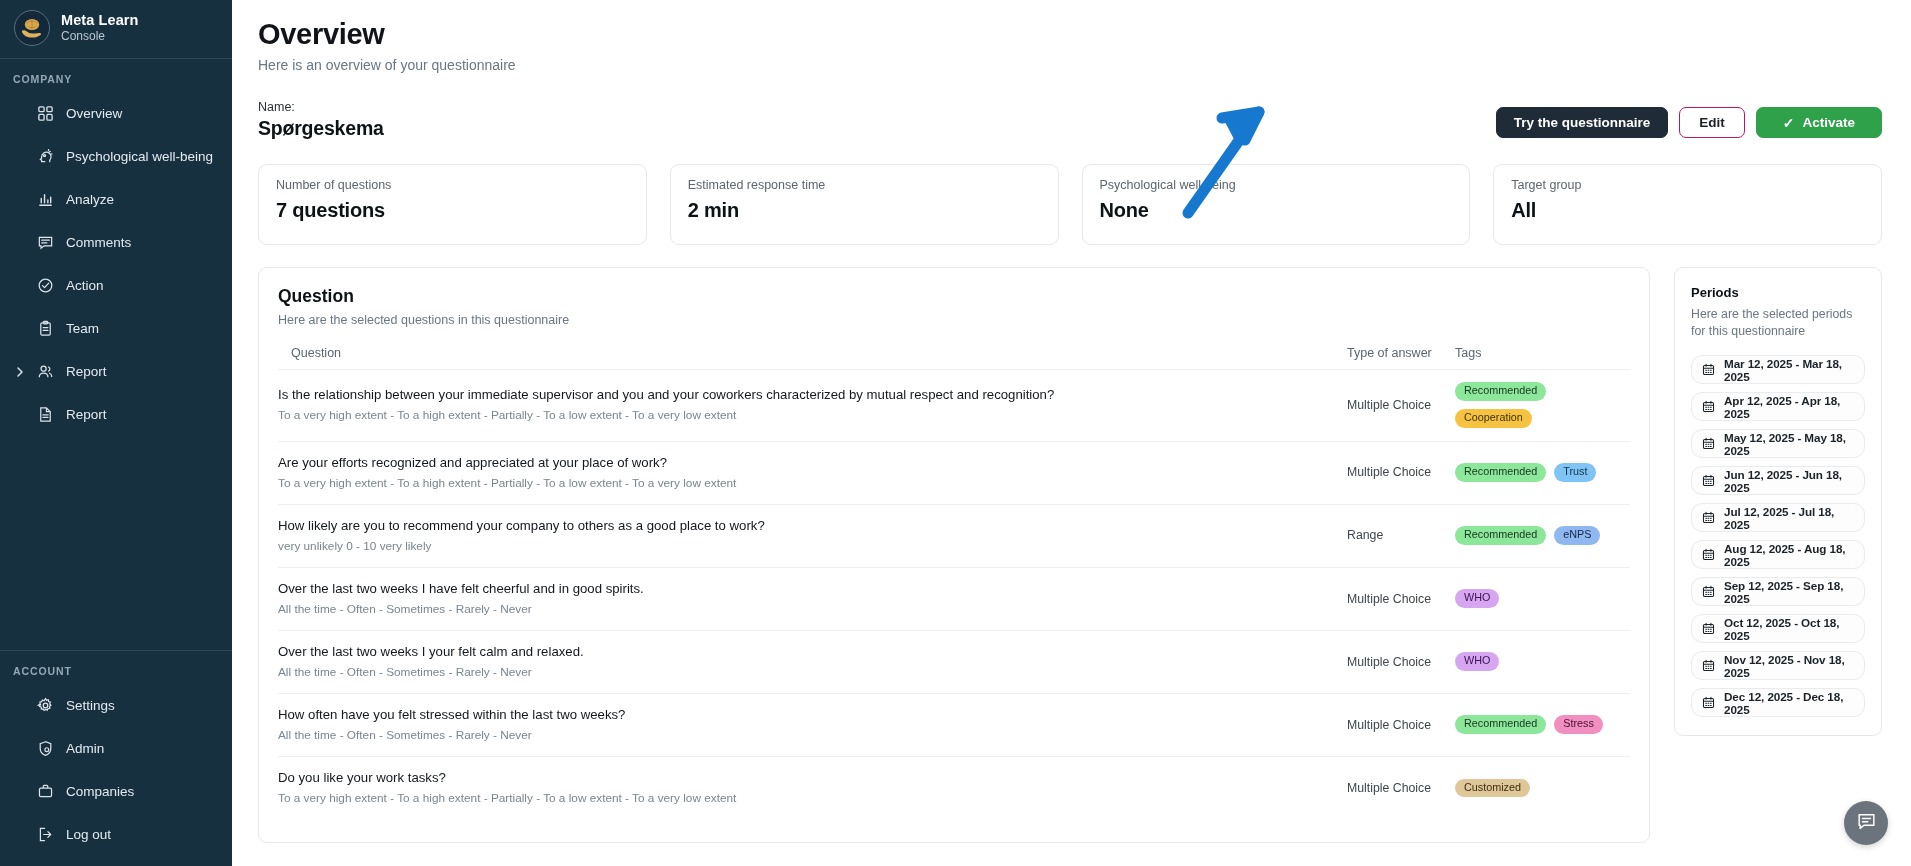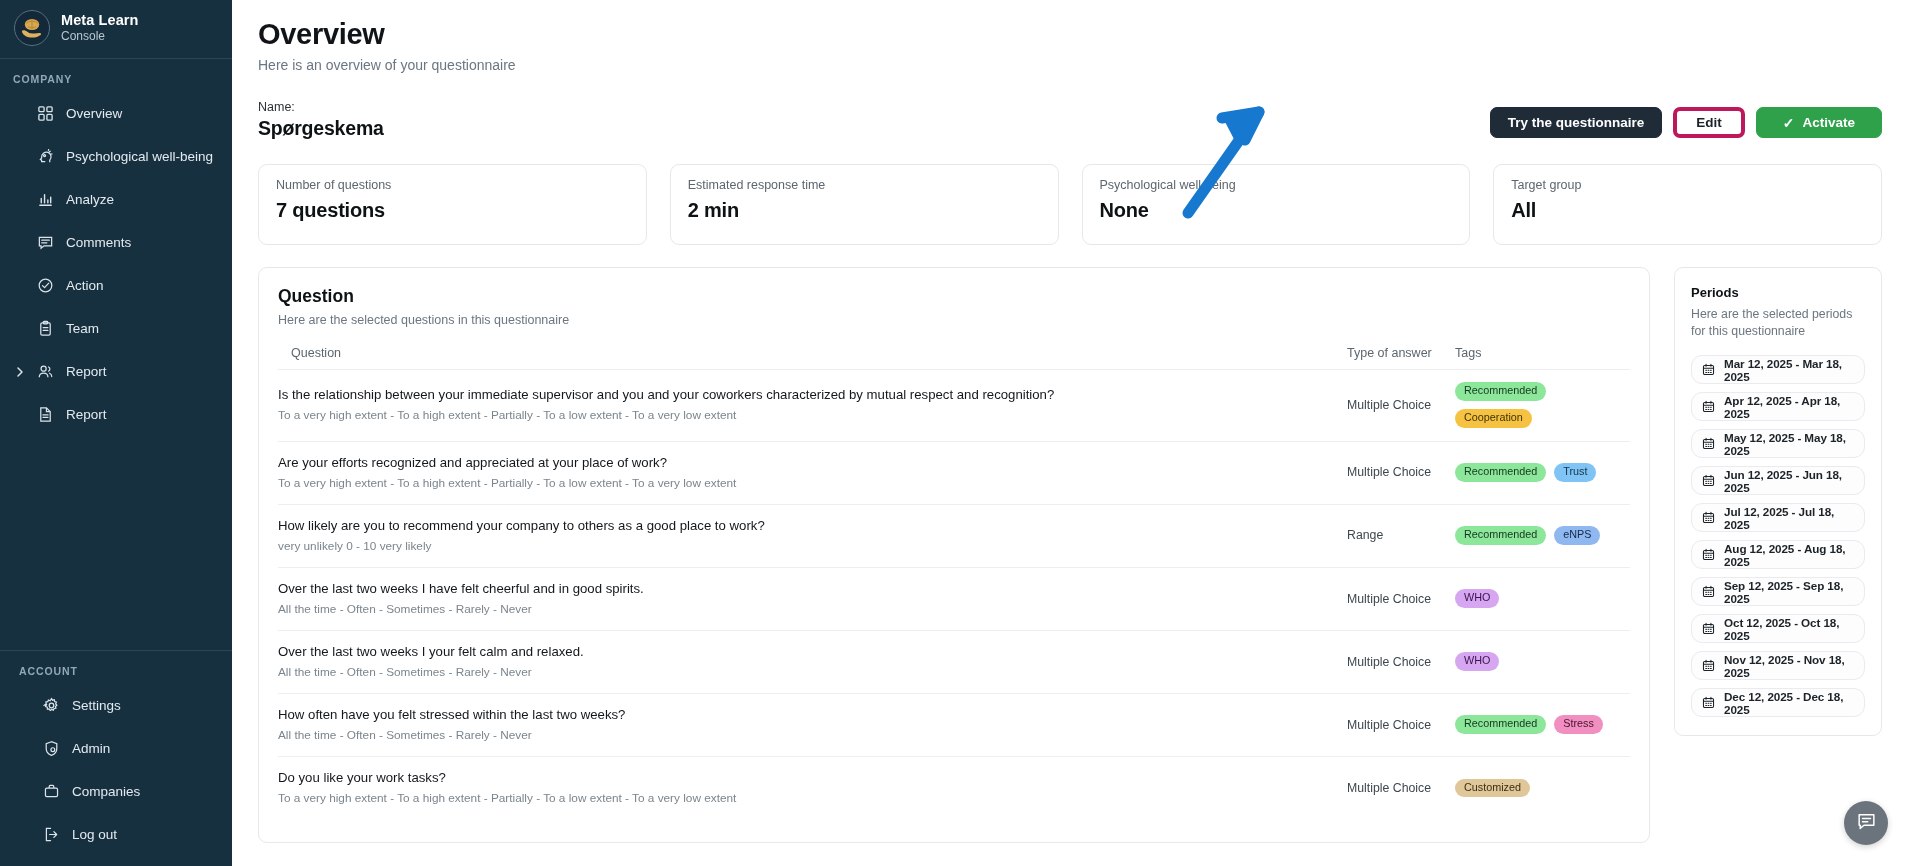--- a/index.html
+++ b/index.html
@@ -46,21 +46,21 @@
     height: 43px; padding-left: 36px; position: relative;
     font-size: 13.5px; color: #e3eaef; cursor: pointer;
   }
   .nav-item .ic { width: 19px; height: 19px; display:flex; align-items:center; justify-content:center; flex-shrink:0; }
   .nav-item svg { display: block; }
   .nav-item .chev {
     position: absolute; left: 14px; top: 50%; transform: translateY(-50%);
     width: 12px; height: 12px;
   }
   .nav-spacer { flex: 1 1 auto; }
-  .account-block { padding-bottom: 10px; padding-left: 6px; }
+  .account-block { padding-bottom: 10px; }
 
   
   .main {
     flex: 1 1 auto; height: 866px; background: #ffffff;
     position: relative; overflow: hidden;
     padding: 0 22px;
   }
   .page-title { font-size: 29px; font-weight: bold; color: #101418; margin: 18px 0 0 4px; letter-spacing: -.3px;}
   .page-sub { font-size: 14px; color: #6b7680; margin: 6px 0 0 4px; }
 
@@ -68,21 +68,21 @@
     display: flex; align-items: flex-end; justify-content: space-between;
     margin: 21px 4px 0 4px; height: 46px;
   }
   .name-block { display: flex; flex-direction: column; }
   .name-label { font-size: 12.5px; color: #2b3238; }
   .name-value { font-size: 19.5px; font-weight: bold; color: #0d1215; margin-top: 3px; letter-spacing: -.2px;}
   .action-row { display: flex; align-items: center; gap: 11px; padding-bottom: 2px; }
   .btn { border-radius: 7px; font-size: 13.5px; font-weight: bold; cursor: pointer;
          display: inline-flex; align-items: center; justify-content: center; height: 31px; padding: 0 17px; }
   .btn-dark { background: #1f2c38; color: #ffffff; border: 1px solid #1f2c38; }
-  .btn-light { background: #ffffff; color: #1b2228; border: 4px solid #be185d; padding: 0 19px; }
+  .btn-light { background: #ffffff; color: #1b2228; border: 1px solid #be185d; padding: 0 19px; }
   .btn-green { background: #2fa14a; color: #ffffff; border: 1px solid #2fa14a; padding: 0 26px; gap: 8px; }
   .btn-green .check { font-size: 14px; }
 
   
   .stats { display: flex; gap: 23px; margin: 24px 4px 0 4px; }
   .stat-card {
     flex: 1 1 0; background: #ffffff; border: 1px solid #e6e8eb; border-radius: 9px;
     height: 81px; padding: 13px 17px 0 17px;
   }
   .stat-label { font-size: 12.5px; color: #5c666e; }

